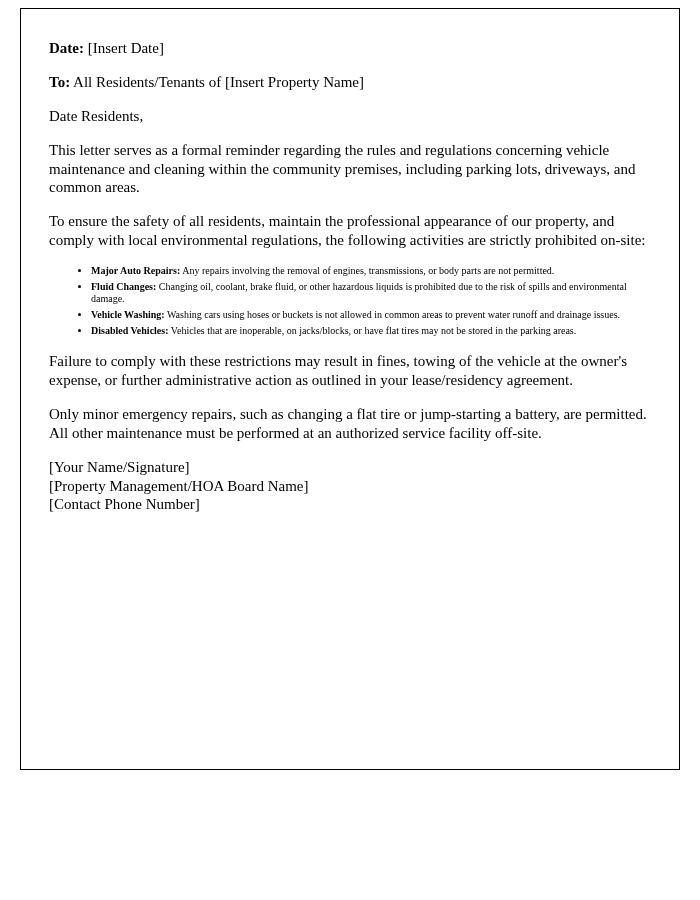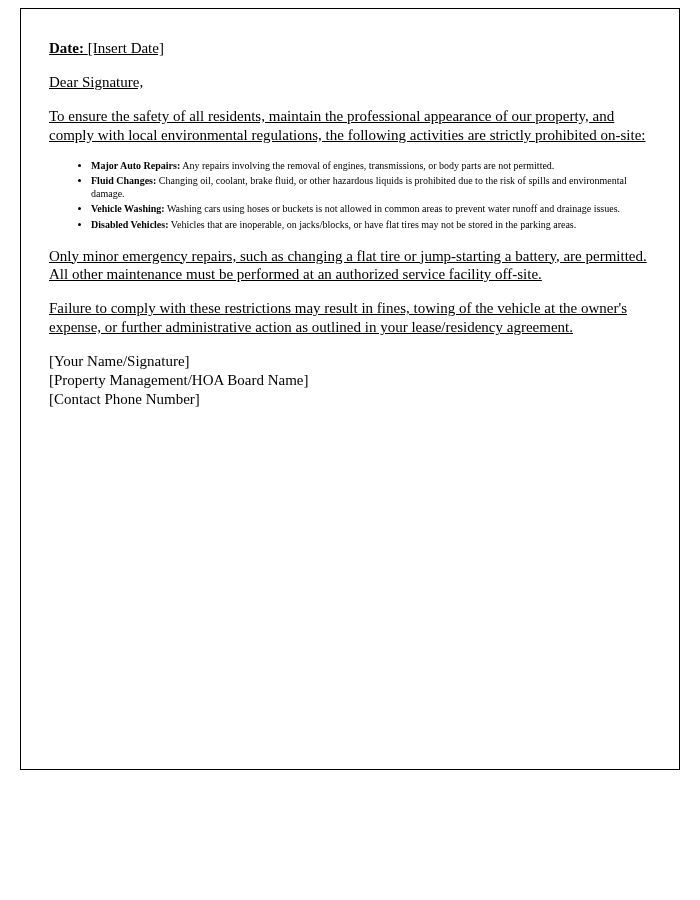--- a/index.html
+++ b/index.html
@@ -18,21 +18,20 @@
     height: 762px;
     border: 1px solid #000000;
     padding: 30px 28px;
     background: #ffffff;
     overflow: hidden;
   }
   .line, p.para {
     font-size: 15px;
     line-height: 1.26;
     margin-bottom: 15px;
-    text-decoration: underline;
   }
   .lbl { font-weight: bold; }
   ul.rules {
     margin: 0 0 15px 0;
     padding-left: 42px;
     font-size: 10px;
     line-height: 1.26;
   }
   ul.rules li {
     margin-bottom: 3px;
@@ -48,24 +47,29 @@
 </head>
 <body>
 
 <div class="letter-frame">
 
   <div class="line">
     <span class="lbl">Date:</span>
     <span>[Insert Date]</span>
   </div>
 
+  <div class="line">
+    <span class="lbl">To:</span>
+    <span>All Residents/Tenants of [Insert Property Name]</span>
+  </div>
 
 
-  <p class="para">Dear Signature,</p>
+  <p class="para">Date Residents,</p>
 
+  <p class="para">This letter serves as a formal reminder regarding the rules and regulations concerning vehicle maintenance and cleaning within the community premises, including parking lots, driveways, and common areas.</p>
 
   <p class="para">To ensure the safety of all residents, maintain the professional appearance of our property, and comply with local environmental regulations, the following activities are strictly prohibited on-site:</p>
 
   <ul class="rules">
     <li>
       <span class="lbl">Major Auto Repairs:</span>
       <span>Any repairs involving the removal of engines, transmissions, or body parts are not permitted.</span>
     </li>
     <li>
       <span class="lbl">Fluid Changes:</span>
@@ -74,23 +78,23 @@
     <li>
       <span class="lbl">Vehicle Washing:</span>
       <span>Washing cars using hoses or buckets is not allowed in common areas to prevent water runoff and drainage issues.</span>
     </li>
     <li>
       <span class="lbl">Disabled Vehicles:</span>
       <span>Vehicles that are inoperable, on jacks/blocks, or have flat tires may not be stored in the parking areas.</span>
     </li>
   </ul>
 
+  <p class="para">Failure to comply with these restrictions may result in fines, towing of the vehicle at the owner's expense, or further administrative action as outlined in your lease/residency agreement.</p>
+
   <p class="para">Only minor emergency repairs, such as changing a flat tire or jump-starting a battery, are permitted. All other maintenance must be performed at an authorized service facility off-site.</p>
-
-  <p class="para">Failure to comply with these restrictions may result in fines, towing of the vehicle at the owner's expense, or further administrative action as outlined in your lease/residency agreement.</p>
 
 
 
   <div class="sig-block">
     <div>[Your Name/Signature]</div>
     <div>[Property Management/HOA Board Name]</div>
     <div>[Contact Phone Number]</div>
   </div>
 
 </div>

